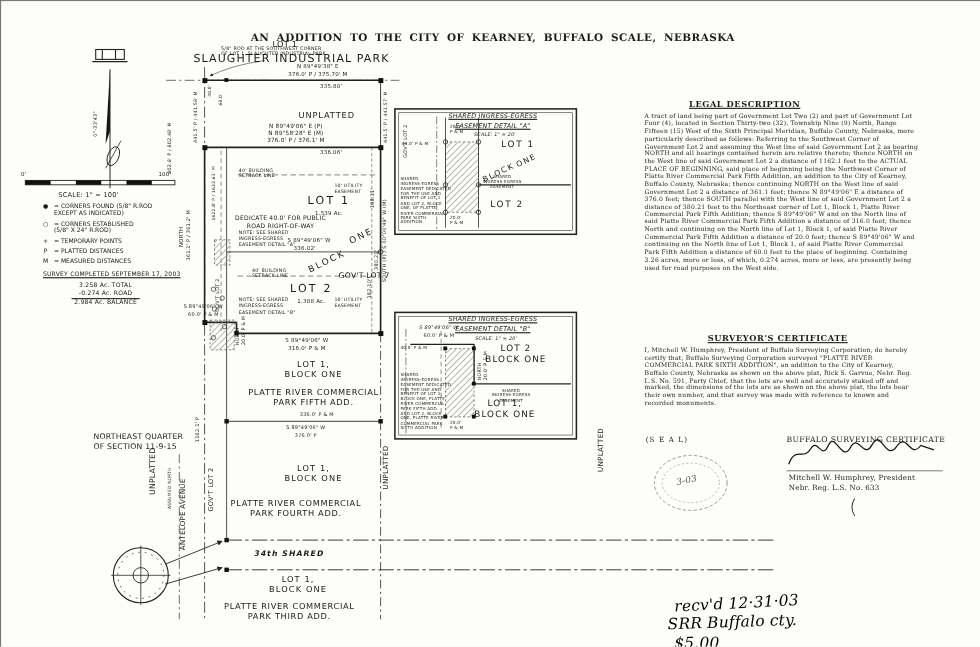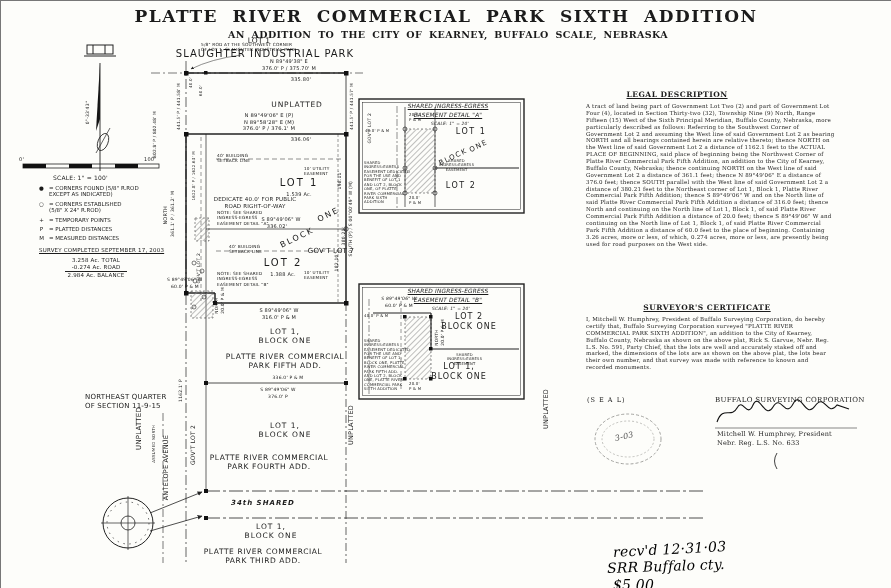--- a/index.html
+++ b/index.html
@@ -151,21 +151,20 @@
       <ellipse cx="627" cy="438" rx="33" ry="25" stroke-width="0.9" stroke-dasharray="3 2"></ellipse>
       <ellipse cx="627" cy="438" rx="26" ry="18" stroke-width="0.6" stroke-dasharray="2 2"></ellipse>
     </g>
     <g fill="none" stroke="#111">
       <path d="M716,421 C722,404 730,418 736,407 S746,418 752,404 S764,420 772,406 S784,418 792,403 S804,419 814,405 S826,417 836,404 L848,408" stroke-width="1.1"></path>
       <line x1="714" y1="427" x2="856" y2="427" stroke-width="0.5"></line>
       <path d="M776,452 Q771,460 776,468" stroke-width="0.8"></path>
     </g>
   </svg>
 
-  <div class="lbl ser b cx" style="left:445px;top:5px;font-size:17px;letter-spacing:1.5px;word-spacing:7px;white-space:nowrap;">PLATTE RIVER COMMERCIAL PARK SIXTH ADDITION</div>
   <div class="lbl ser b cx" style="left:447px;top:28px;font-size:9.5px;letter-spacing:0.4px;word-spacing:3px;white-space:nowrap;">AN ADDITION TO THE CITY OF KEARNEY, BUFFALO SCALE, NEBRASKA</div>
 
   <div class="lbl vert" style="left:84px;top:100px;font-size:4.5px;">0°-33'43"</div>
   <div class="lbl" style="left:18px;top:155px;font-size:5px;">0'</div>
   <div class="lbl" style="left:143px;top:155px;font-size:5px;">100'</div>
   <div class="lbl" style="left:52px;top:173px;font-size:6px;">SCALE: 1" = 100'</div>
 
   <div class="row" style="left:36px;top:184px;font-size:5.5px;">
     <span class="sym">●</span>
     <span style="white-space:pre-line;">= CORNERS FOUND (5/8" R.ROD
@@ -333,21 +332,21 @@
 ONE, PLATTE RIVER
 COMMERCIAL PARK
 SIXTH ADDITION</div>
 
   <div class="lbl ser b u cx" style="left:676px;top:89px;font-size:7.5px;letter-spacing:0.5px;white-space:nowrap;">LEGAL DESCRIPTION</div>
   <div class="lbl ser" style="left:585px;top:102px;width:249px;font-size:5.5px;line-height:1.25;text-align:left;white-space:normal;">A tract of land being part of Government Lot Two (2) and part of Government Lot Four (4), located in Section Thirty-two (32), Township Nine (9) North, Range Fifteen (15) West of the Sixth Principal Meridian, Buffalo County, Nebraska, more particularly described as follows:  Referring to the Southwest Corner of Government Lot 2 and assuming the West line of said Government Lot 2 as bearing NORTH and all bearings contained herein are relative thereto; thence NORTH on the West line of said Government Lot 2 a distance of 1162.1 feet to the ACTUAL PLACE OF BEGINNING, said place of beginning being the Northwest Corner of Platte River Commercial Park Fifth Addition, an addition to the City of Kearney, Buffalo County, Nebraska; thence continuing NORTH on the West line of said Government Lot 2 a distance of 361.1 feet; thence N 89°49'06" E a distance of 376.0 feet; thence SOUTH parallel with the West line of said Government Lot 2 a distance of 380.21 feet to the Northeast corner of Lot 1, Block 1, Platte River Commercial Park Fifth Addition; thence S 89°49'06" W and on the North line of said Platte River Commercial Park Fifth Addition a distance of 316.0 feet; thence North and continuing on the North line of Lot 1, Block 1, of said Platte River Commercial Park Fifth Addition a distance of 20.0 feet; thence S 89°49'06" W and continuing on the North line of Lot 1, Block 1, of said Platte River Commercial Park Fifth Addition a distance of 60.0 feet to the place of beginning. Containing 3.26 acres, more or less, of which, 0.274 acres, more or less, are presently being used for road purposes on the West side.</div>
 
   <div class="lbl ser b u cx" style="left:706px;top:302px;font-size:7.5px;letter-spacing:0.5px;white-space:nowrap;">SURVEYOR'S CERTIFICATE</div>
   <div class="lbl ser" style="left:585px;top:315px;width:249px;font-size:5.5px;line-height:1.25;white-space:normal;">I, Mitchell W. Humphrey, President of Buffalo Surveying Corporation, do hereby certify that, Buffalo Surveying Corporation surveyed "PLATTE RIVER COMMERCIAL PARK SIXTH ADDITION", an addition to the City of Kearney, Buffalo County, Nebraska as shown on the above plat, Rick S. Garvue, Nebr. Reg. L.S. No. 591, Party Chief, that the lots are well and accurately staked off and marked, the dimensions of the lots are as shown on the above plat, the lots bear their own number, and that survey was made with reference to known and recorded monuments.</div>
   <div class="lbl ser" style="left:586px;top:395px;font-size:6.5px;letter-spacing:1px;">(S E A L)</div>
-  <div class="lbl ser" style="left:714px;top:395px;font-size:7px;letter-spacing:0.3px;white-space:nowrap;">BUFFALO SURVEYING CORPORATION</div>
+  <div class="lbl ser" style="left:714px;top:395px;font-size:7px;letter-spacing:0.3px;white-space:nowrap;">BUFFALO SURVEYING CERTIFICATE</div>
   <div class="lbl hand" style="left:614px;top:431px;font-size:8px;transform:rotate(-12deg);color:#555;">3-03</div>
   <div class="lbl ser" style="left:716px;top:429px;font-size:6.5px;">Mitchell W. Humphrey, President</div>
   <div class="lbl ser" style="left:716px;top:437.5px;font-size:6.5px;">Nebr. Reg. L.S. No. 633</div>
 
   <div class="lbl hand" style="left:612px;top:540px;font-size:14px;transform:rotate(-3deg);">recv'd 12·31·03</div>
   <div class="lbl hand" style="left:606px;top:557px;font-size:14px;transform:rotate(-2deg);">SRR  Buffalo  cty.</div>
   <div class="lbl hand" style="left:612px;top:576px;font-size:14px;">$5.00</div>
 
 </div>
 

